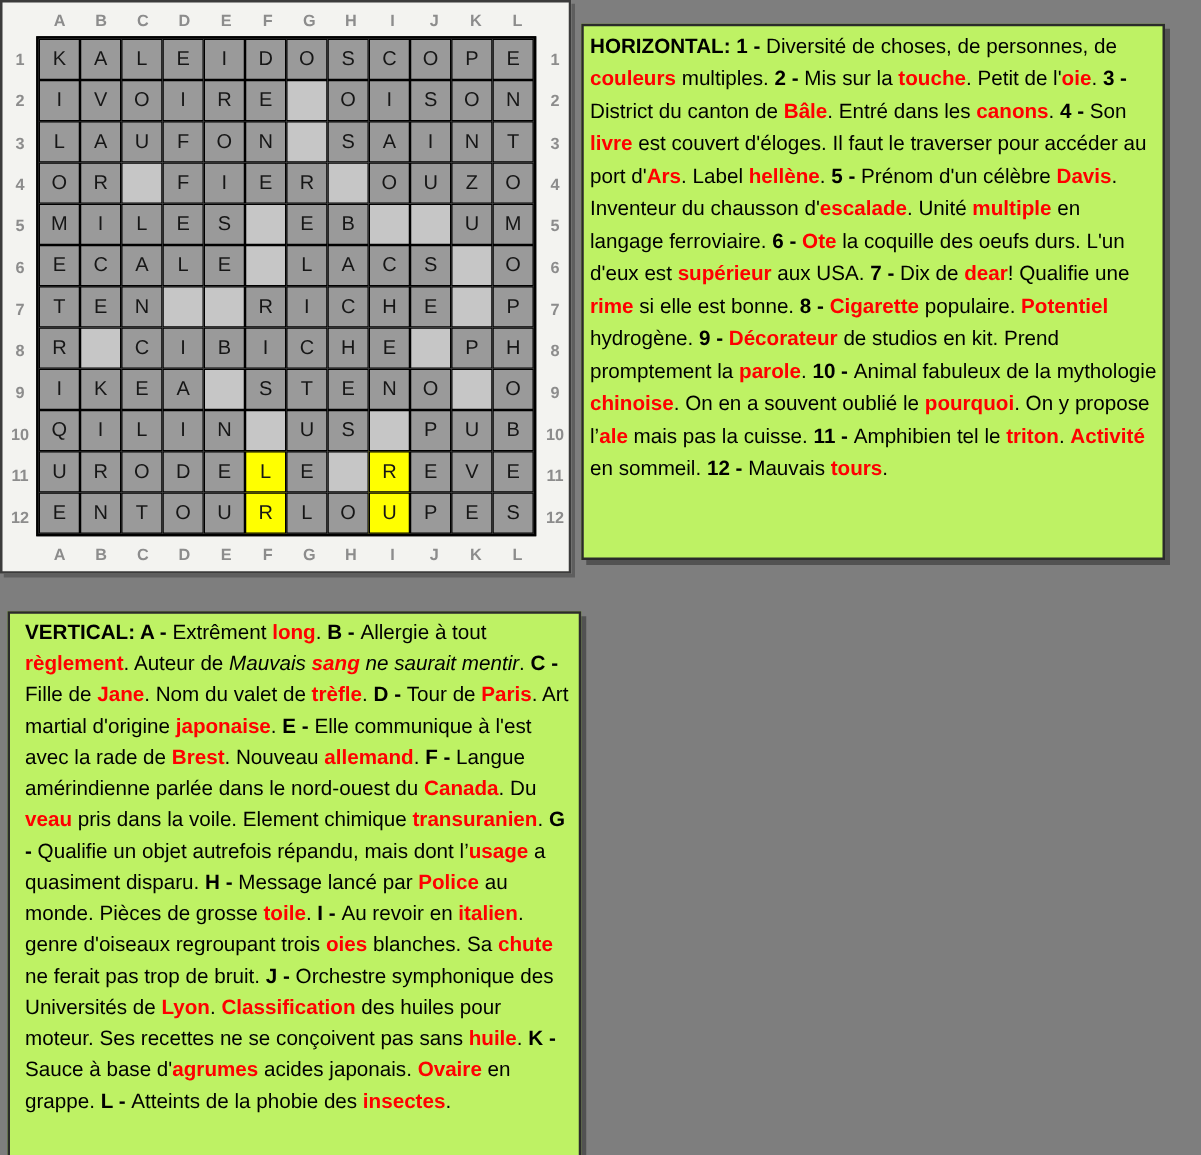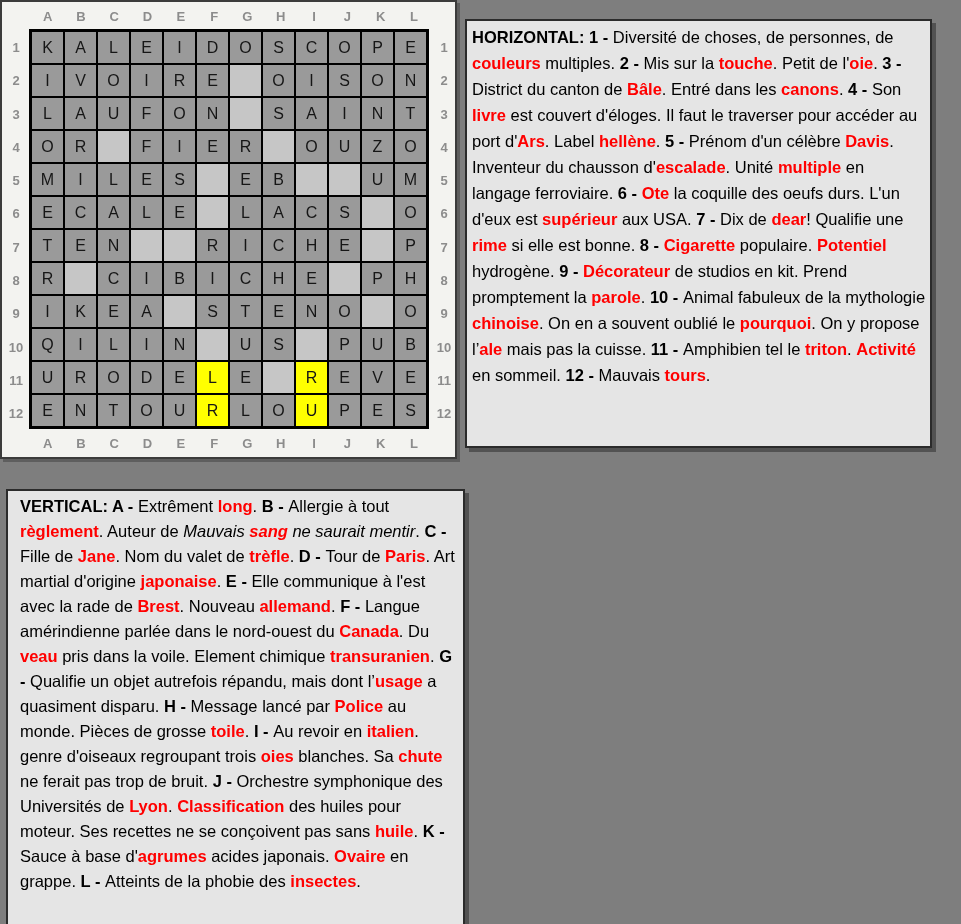--- a/index.html
+++ b/index.html
@@ -31,21 +31,21 @@
   .cols span{display:block;width:33.3px;text-align:center}
   .cols.top{top:7px}
   .cols.bottom{top:434px}
   .rows{position:absolute;top:29px;width:22px}
   .rows div{height:33.3px;line-height:33.3px;text-align:center}
   .rows.left{left:3px}
   .rows.right{left:431px}
   
   .clues{
     position:absolute;box-sizing:border-box;
-    background:#e5e5e5;border:2px solid #2B2B2B;color:#000;
+    background:#bef264;border:2px solid #2B2B2B;color:#000;
     box-shadow:4px 4px 0 rgba(0,0,0,0.35);
     overflow:hidden;text-align:left;
   }
   .clues.h{
     left:465px;top:19px;width:467px;height:429px;
     font-size:16.5px;line-height:26px;padding:3px 3px 3px 5px;
   }
   .clues.v{
     left:6px;top:489px;width:459px;height:476px;
     font-size:16.5px;line-height:25px;padding:3px 6px 3px 12px;

